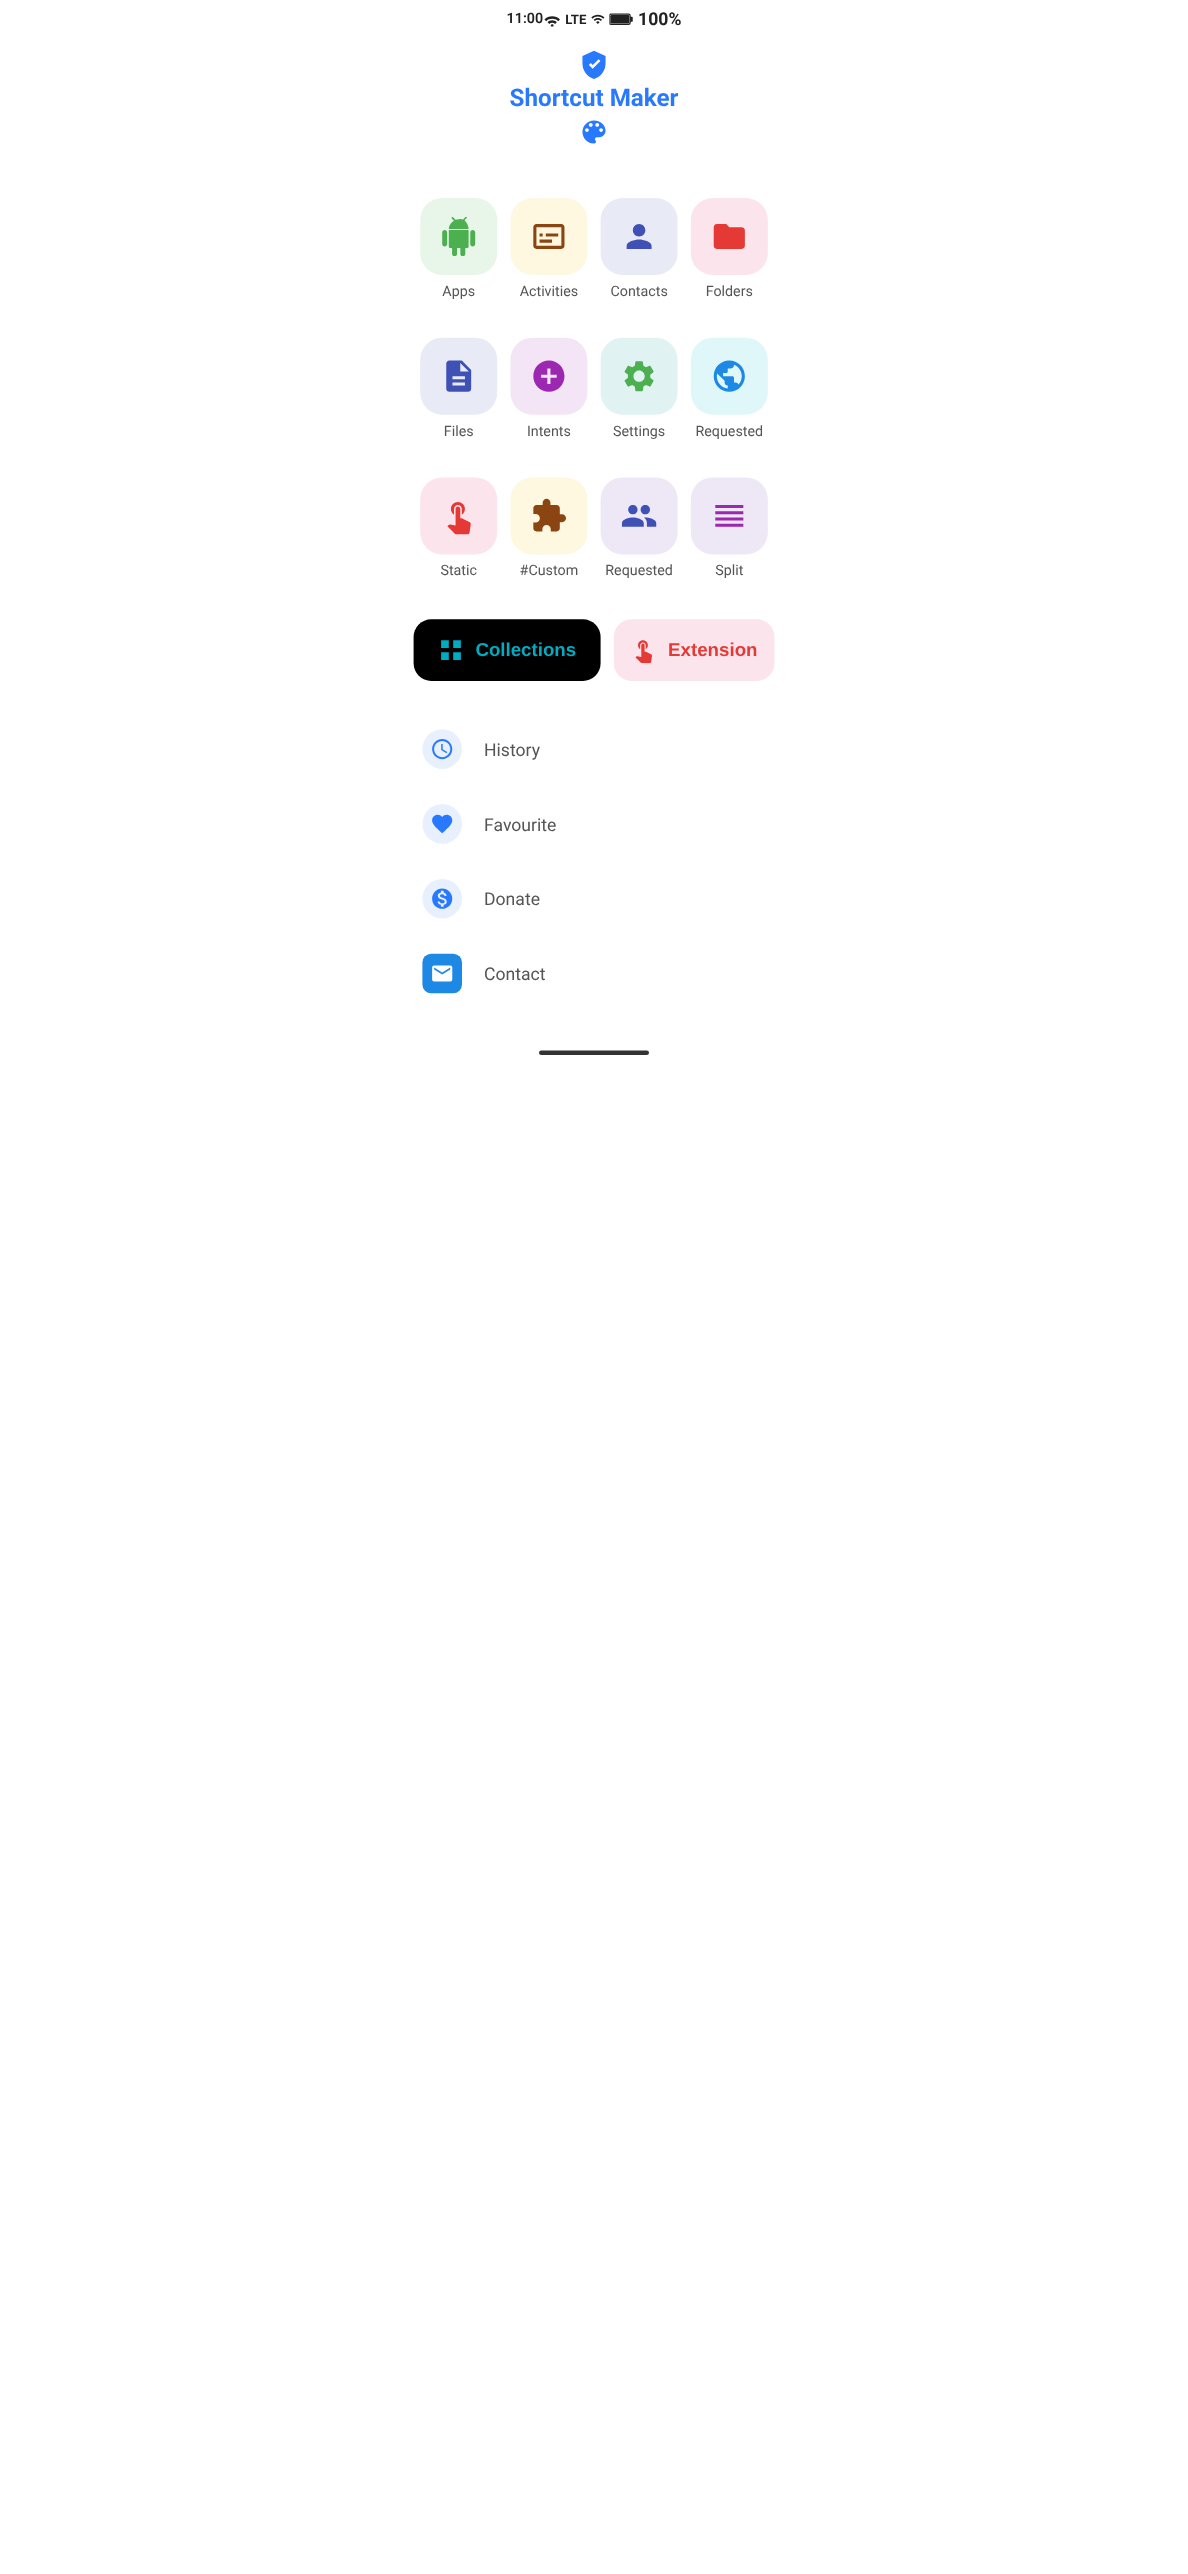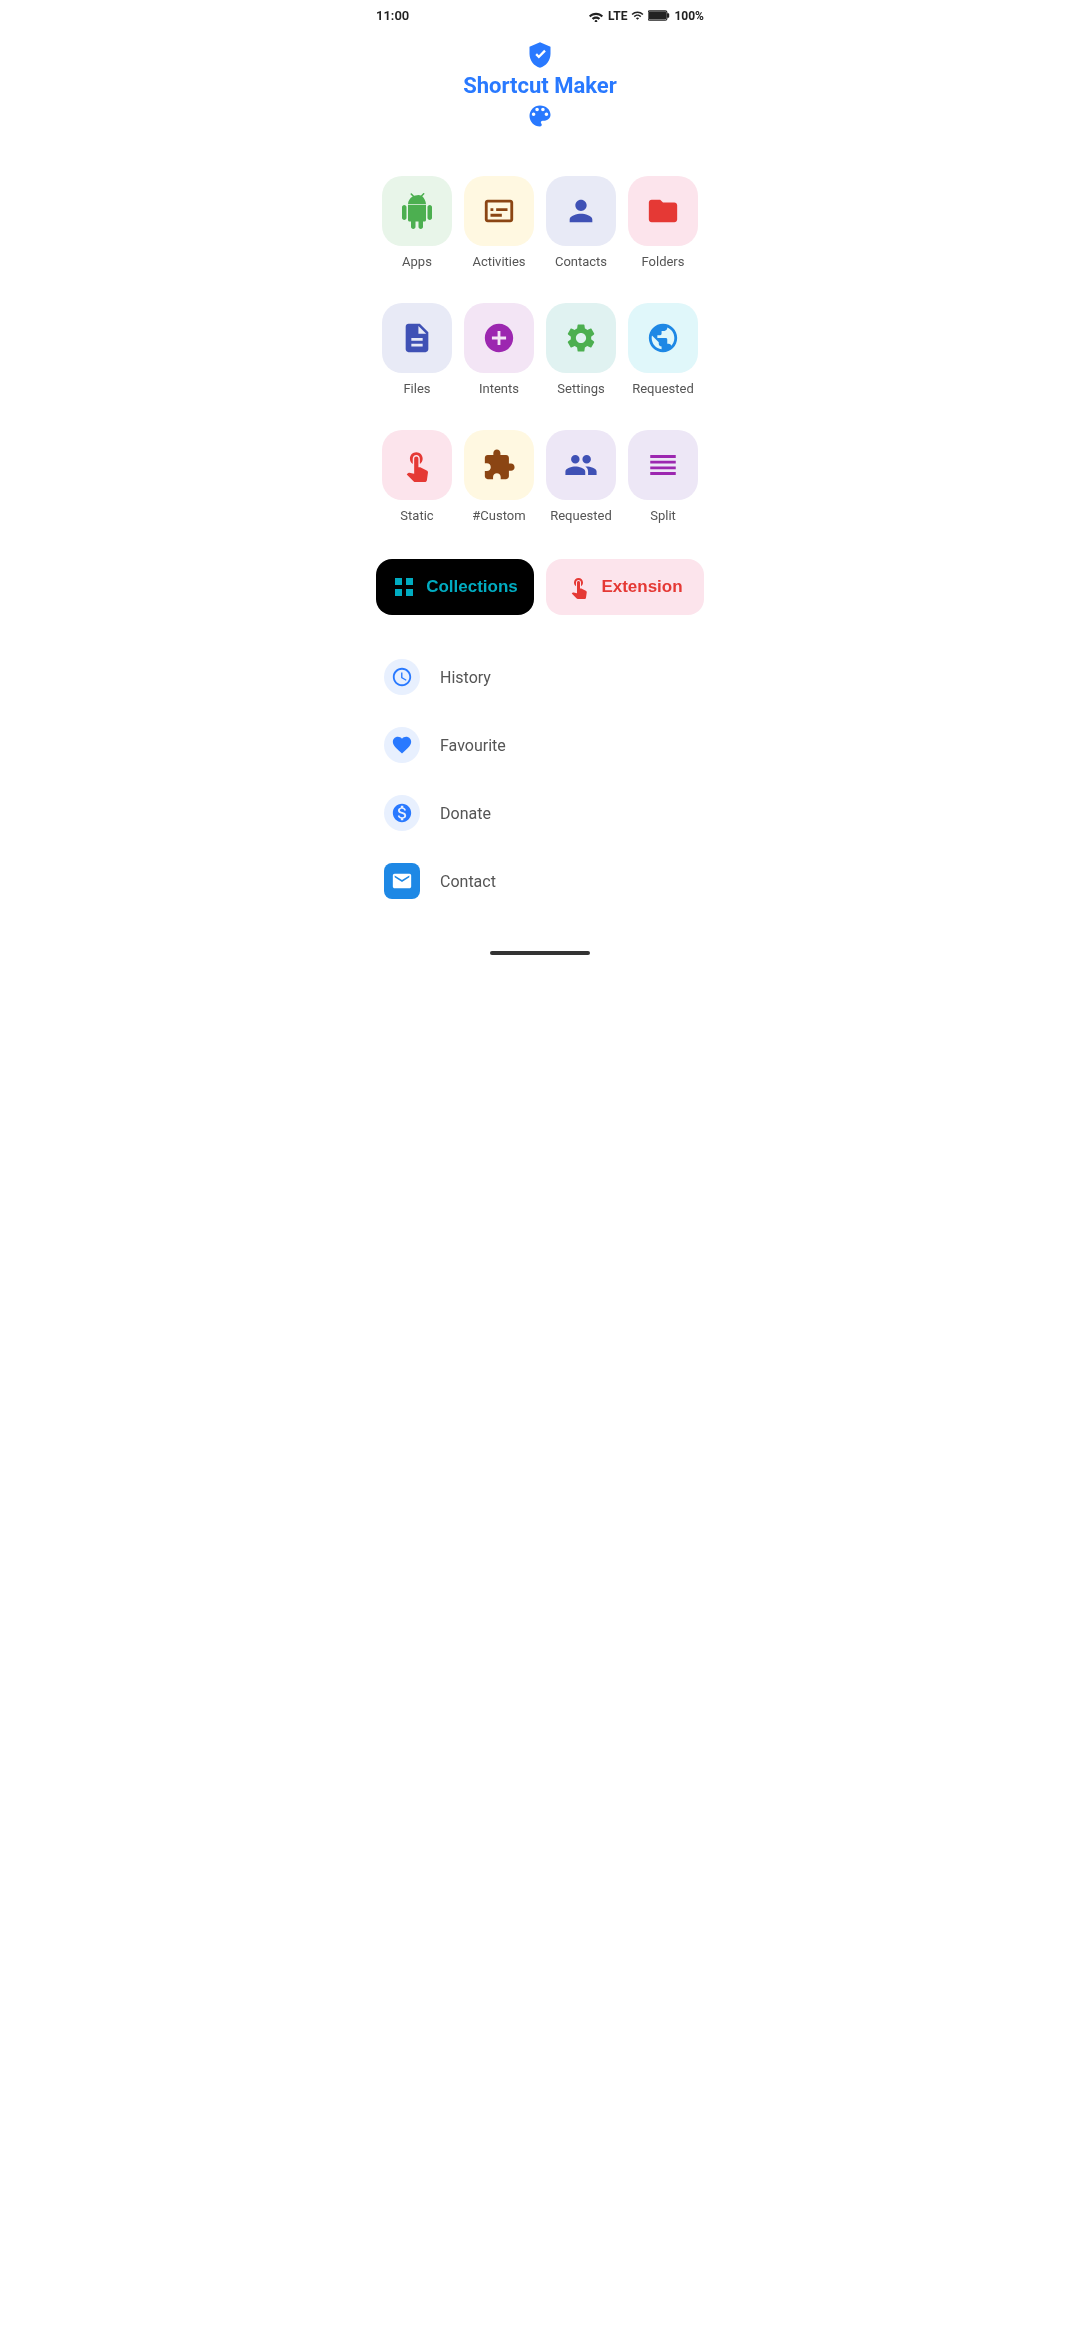--- a/index.html
+++ b/index.html
@@ -9,21 +9,21 @@
       background: #ffffff;
       width: 360px;
       min-height: 780px;
       margin: 0 auto;
       position: relative;
       overflow-x: hidden;
     }
 
     .status-bar {
       display: flex;
-      justify-content: space-between;
+      justify-content: center;
       align-items: center;
       padding: 8px 16px 4px;
       font-size: 13px;
       font-weight: 600;
       color: #222;
     }
     .status-icons {
       display: flex;
       align-items: center;
       gap: 4px;
@@ -117,21 +117,21 @@
       cursor: pointer;
       font-size: 17px;
       font-weight: 700;
       color: #00acc1;
     }
     .btn-extension {
       flex: 1;
       background: #fce4ec;
       border: none;
       border-radius: 16px;
-      padding: 16px 12px;
+      padding: 16px 0;
       display: flex;
       align-items: center;
       justify-content: center;
       gap: 10px;
       cursor: pointer;
       font-size: 17px;
       font-weight: 700;
       color: #e53935;
     }
 
@@ -187,21 +187,21 @@
 
     <svg width="13" height="13" viewBox="0 0 24 24" fill="#222">
       <path d="M1 9l2 2c4.97-4.97 13.03-4.97 18 0l2-2C16.93 2.93 7.08 2.93 1 9zm8 8l3 3 3-3a4.237 4.237 0 0 0-6 0zm-4-4l2 2a7.074 7.074 0 0 1 10 0l2-2C15.14 9.14 8.87 9.14 5 13z"></path>
     </svg>
 
     <svg width="22" height="13" viewBox="0 0 28 14" fill="#222">
       <rect x="0" y="1" width="24" height="12" rx="2" ry="2" stroke="#222" stroke-width="1.5" fill="none"></rect>
       <rect x="24" y="4" width="3" height="6" rx="1" fill="#222"></rect>
       <rect x="1" y="2" width="22" height="10" rx="1.5" fill="#222"></rect>
     </svg>
-    <span style="font-size:12px;font-weight:700;">100%</span>
+    <span style="font-size:16px;font-weight:700;">100%</span>
   </div>
 </div>
 
 <div class="header">
   <div class="header-left-icon">
     <svg width="28" height="28" viewBox="0 0 24 24" fill="#2979ff">
       <path d="M12 1L3 5v6c0 5.55 3.84 10.74 9 12 5.16-1.26 9-6.45 9-12V5l-9-4zm-1 14l-3-3 1.41-1.41L11 12.17l4.59-4.58L17 9l-6 6z"></path>
     </svg>
   </div>
   <h1 class="header-title">Shortcut Maker</h1>

